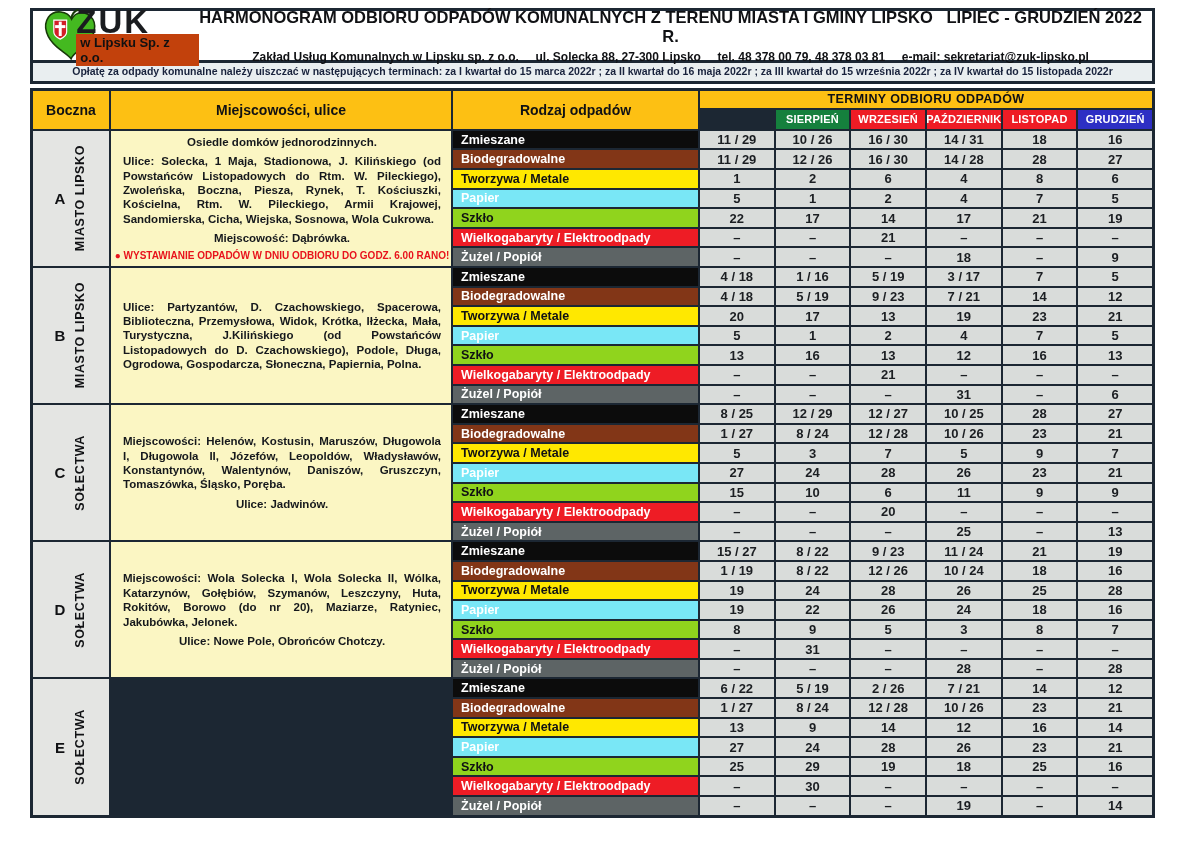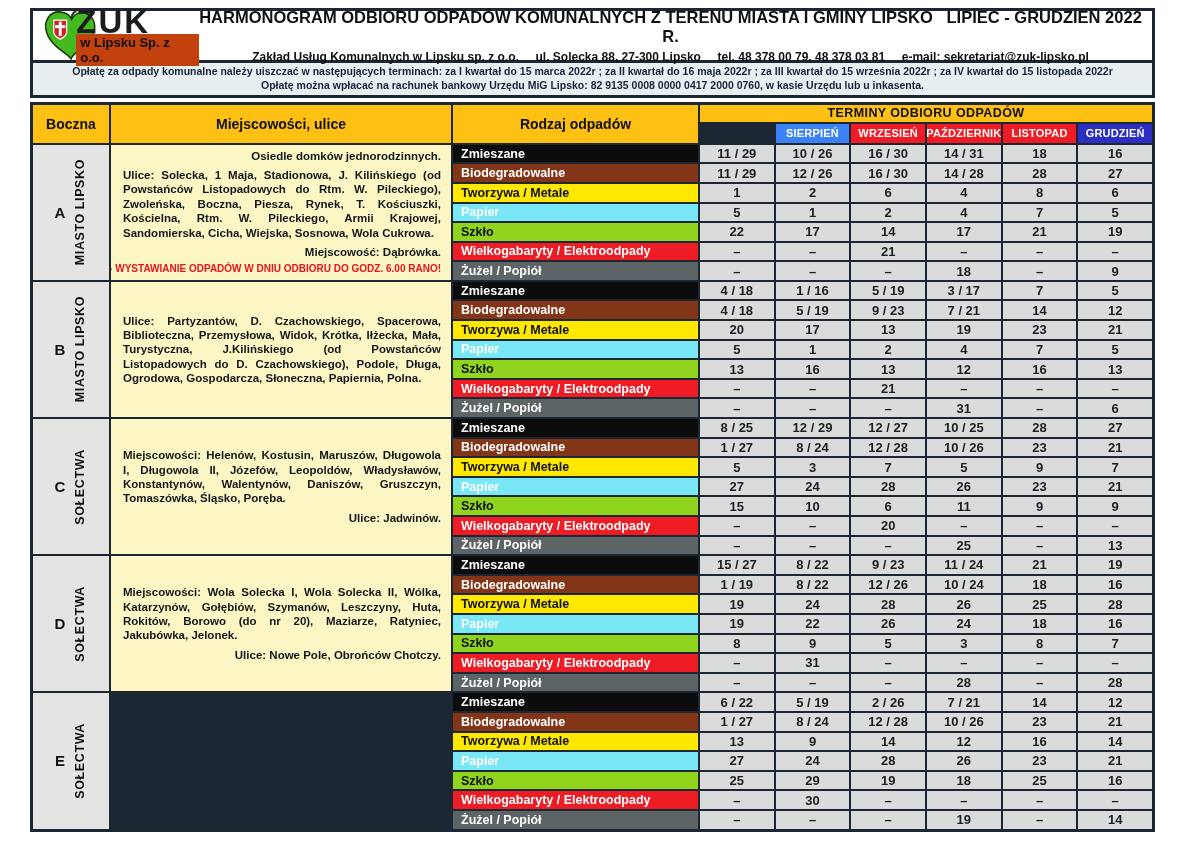--- a/index.html
+++ b/index.html
@@ -44,21 +44,21 @@
   .hdr { background: #fdc013; font-weight: 800; font-size: 14px; color: #101114; }
   .terminy { font-size: 12.5px; letter-spacing: .4px; }
   .month { font-weight: 700; font-size: 11px; letter-spacing: .2px; }
   .region { background: #e4e5e3; gap: 8px; }
   .region .letter { font-size: 15px; font-weight: 800; color: #101114; }
   .region .area {
     writing-mode: vertical-rl; transform: rotate(180deg);
     font-weight: 800; font-size: 12.5px; letter-spacing: .6px; color: #101114;
   }
   .desc {
-    background: #fbf6c3; flex-direction: column; justify-content: center; align-items: flex-end;
+    background: #fbf6c3; flex-direction: column; justify-content: center; align-items: center;
     padding: 4px 10px 4px 12px; font-size: 11.5px; font-weight: 600;
     text-align: justify; line-height: 1.25; color: #15181c;
   }
   .desc p { margin: 0 0 5px 0; }
   .desc p:last-of-type { margin-bottom: 0; }
   .desc b { font-weight: 800; }
   .warning { color: #e8131c; font-weight: 800; font-size: 10px; margin-top: 4px; text-align: left; white-space: nowrap; }
   .waste { justify-content: flex-start; padding-left: 8px; font-weight: 700; font-size: 12.5px; }
   .val { background: #d9dcda; font-weight: 700; font-size: 13px; color: #1b1e22; }
 </style>
@@ -82,30 +82,29 @@
       </div>
     </div>
     <div class="title-block">
       <div class="title">HARMONOGRAM ODBIORU ODPADÓW KOMUNALNYCH Z TERENU MIASTA I GMINY LIPSKO   LIPIEC - GRUDZIEŃ 2022 R.</div>
       <div class="subtitle">Zakład Usług Komunalnych w Lipsku sp. z o.o.     ul. Solecka 88, 27-300 Lipsko     tel. 48 378 00 79, 48 378 03 81     e-mail: sekretariat@zuk-lipsko.pl</div>
     </div>
   </div>
 
   <div class="notice-bar">
     <div>Opłatę za odpady komunalne należy uiszczać w następujących terminach: za I kwartał do 15 marca 2022r ;  za II kwartał do 16 maja 2022r ;  za III kwartał do 15 września 2022r ;  za IV kwartał do 15 listopada 2022r</div>
-    <div>Opłatę można wpłacać na rachunek bankowy Urzędu MiG Lipsko: 82 9135 0008 0000 0417 2000 0760, w kasie Urzędu lub u inkasenta.</div>
   </div>
 
   <div id="schedule-grid">
       <div class="c hdr" style="grid-area: 1 / 1 / span 2;">Boczna</div>
       <div class="c hdr" style="grid-area: 1 / 3 / span 2;">Rodzaj odpadów</div>
       <div class="c hdr" style="grid-area: 1 / 2 / span 2;">Miejscowości, ulice</div>
       <div class="c hdr terminy" style="grid-area: 1 / 4 / auto / span 6;">TERMINY ODBIORU ODPADÓW</div>
       <div class="c month" style="grid-area: 2 / 4; background: rgb(238, 28, 37); color: rgb(255, 255, 255); margin-top: 44px;">LIPIEC</div>
-      <div class="c month" style="grid-area: 2 / 5; background: #3b82f6; color: rgb(255, 255, 255);">SIERPIEŃ</div>
+      <div class="c month" style="grid-area: 2 / 5; background: #15803d; color: rgb(255, 255, 255);">SIERPIEŃ</div>
       <div class="c month" style="grid-area: 2 / 6; background: rgb(238, 28, 37); color: rgb(255, 255, 255);">WRZESIEŃ</div>
       <div class="c month" style="grid-area: 2 / 7; background: rgb(238, 28, 37); color: rgb(255, 255, 255);">PAŹDZIERNIK</div>
       <div class="c month" style="grid-area: 2 / 8; background: rgb(238, 28, 37); color: rgb(255, 255, 255);">LISTOPAD</div>
       <div class="c month" style="grid-area: 2 / 9; background: rgb(45, 47, 196); color: rgb(255, 255, 255);">GRUDZIEŃ</div>
       <div class="c region" style="grid-area: 3 / 1 / span 7;">
         <span class="letter">A</span>
         <span class="area">MIASTO LIPSKO</span>
       </div>
       <div class="c desc" style="grid-area: 3 / 2 / span 7;">
         <p><b>Osiedle domków jednorodzinnych.</b></p>

